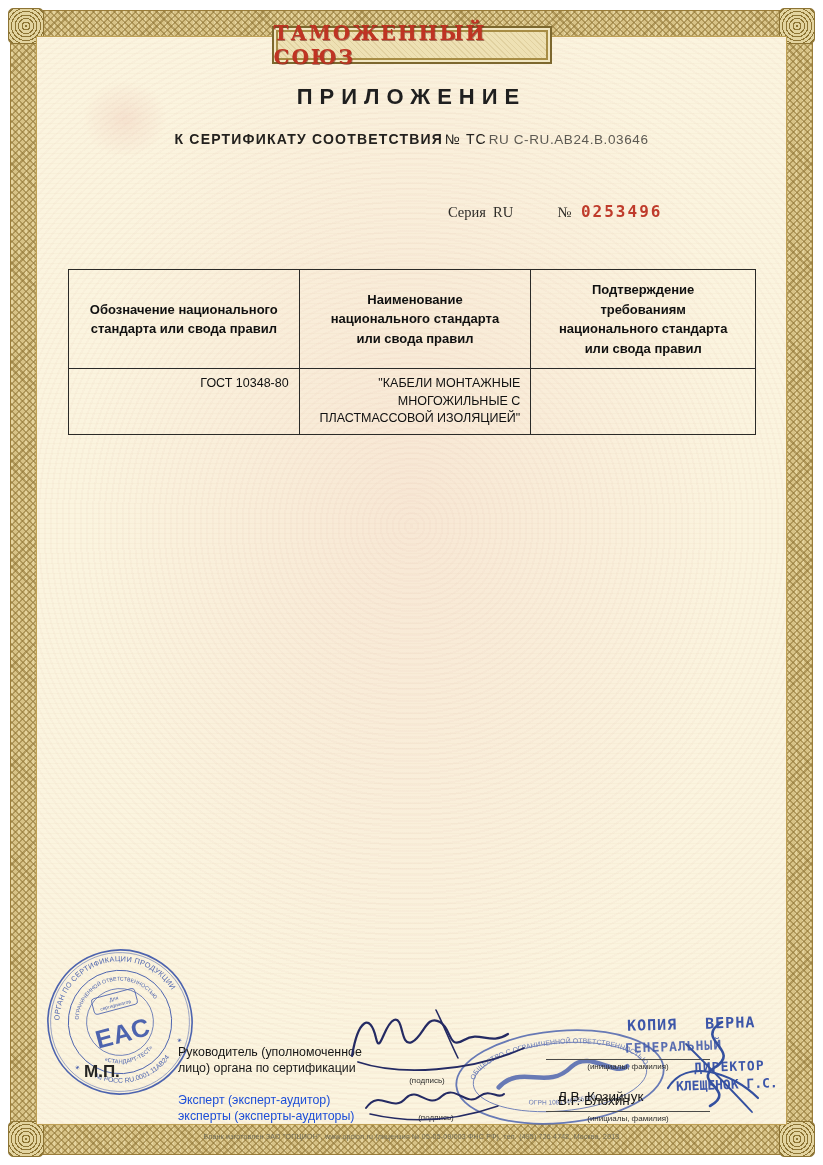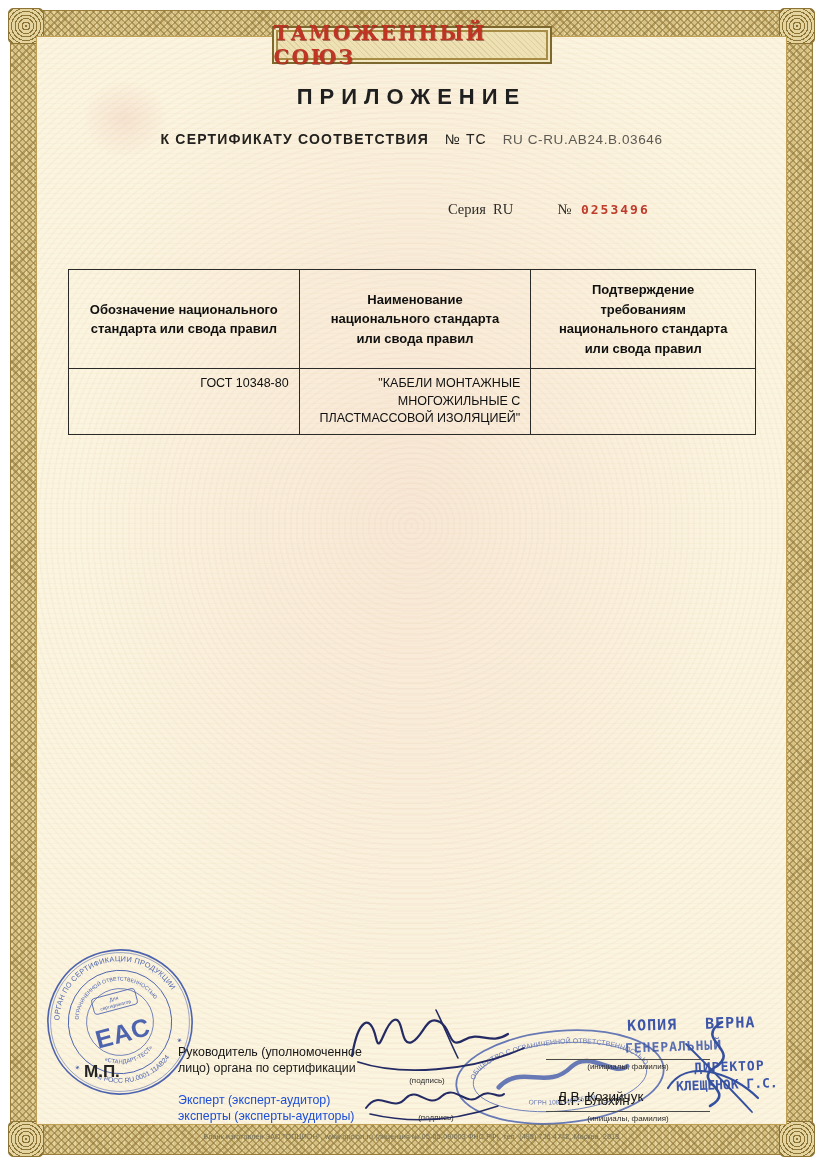--- a/index.html
+++ b/index.html
@@ -31,31 +31,31 @@
     display:flex; align-items:center; justify-content:flex-start; z-index:4;
     background:#eee1b4; background-image:repeating-linear-gradient(45deg, rgba(150,120,50,.15) 0 1px, transparent 1px 4px);
     border:2px solid #7d682e; box-shadow:inset 0 0 0 2px #f2e8c4, inset 0 0 0 4px #a78d45; }
   .banner span { font-family:"DejaVu Serif", serif; font-weight:bold; font-size:20px; letter-spacing:2px;
     color:#bf3423; text-shadow:.6px .6px 0 rgba(110,30,20,.55); }
 
   .doc-title { position:absolute; top:84px; left:0; width:100%; text-align:center; z-index:3;
     font-size:22px; font-weight:bold; letter-spacing:7px; color:#1f1f1f; }
 
   .cert-line { position:absolute; top:131px; left:0; width:100%; display:flex; justify-content:center;
-    align-items:baseline; gap:16px; z-index:3; }
+    align-items:baseline; gap:2px; z-index:3; }
   .cl-label { font-weight:bold; font-size:14px; letter-spacing:1.2px; color:#23211e; }
   .cl-prefix { font-weight:normal; font-size:14px; letter-spacing:1px; color:#23211e; }
   .cl-value { font-size:13.5px; color:#5c5952; letter-spacing:.6px; }
 
   .series-line { position:absolute; top:158px; left:448px; display:flex; align-items:baseline; z-index:3;
     font-family:"Liberation Serif", serif; font-size:14.5px; color:#2e2c28; }
   .sl-value { margin-left:7px;margin-top:20px; }
   .sl-no { margin-left:44px; }
   .sl-number { margin-left:10px; font-family:"DejaVu Sans Mono", monospace; font-weight:bold;
-    font-size:13px; letter-spacing:2px; color:#bf3b2b;margin-top:44px; }
+    font-size:16px; letter-spacing:2px; color:#bf3b2b;margin-top:44px; }
 
   .intro { position:absolute; top:199px; left:50%; transform:translateX(-50%); width:692px; z-index:3;
     text-align:center; font-size:13.4px; line-height:2.08; color:#181818; }
 
   .std-table { position:absolute; top:269px; left:68px; width:688px; border-collapse:collapse; z-index:3; color:#101010; }
   .std-table th { border:1.2px solid #2a2a28; font-size:13px; font-weight:bold; line-height:1.5;
     padding:10px 20px; text-align:center; vertical-align:middle; }
   .std-table td { border:1.2px solid #2a2a28; font-size:12.5px; line-height:1.4; padding:6px 10px;
     height:58px; vertical-align:top; text-align:right; }
 

